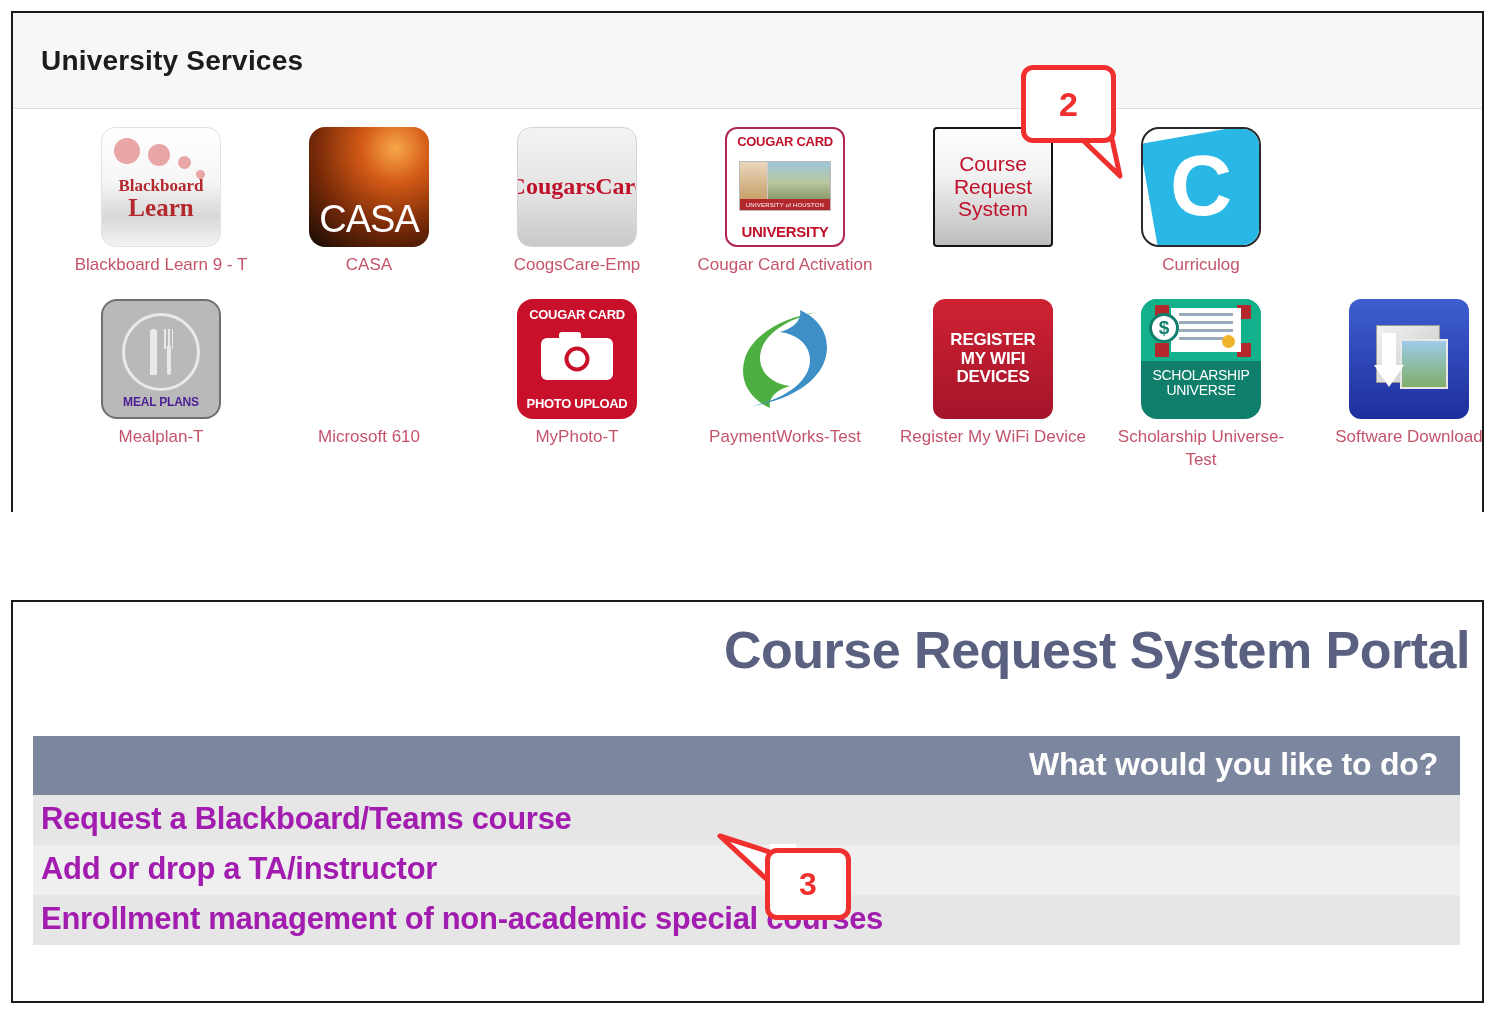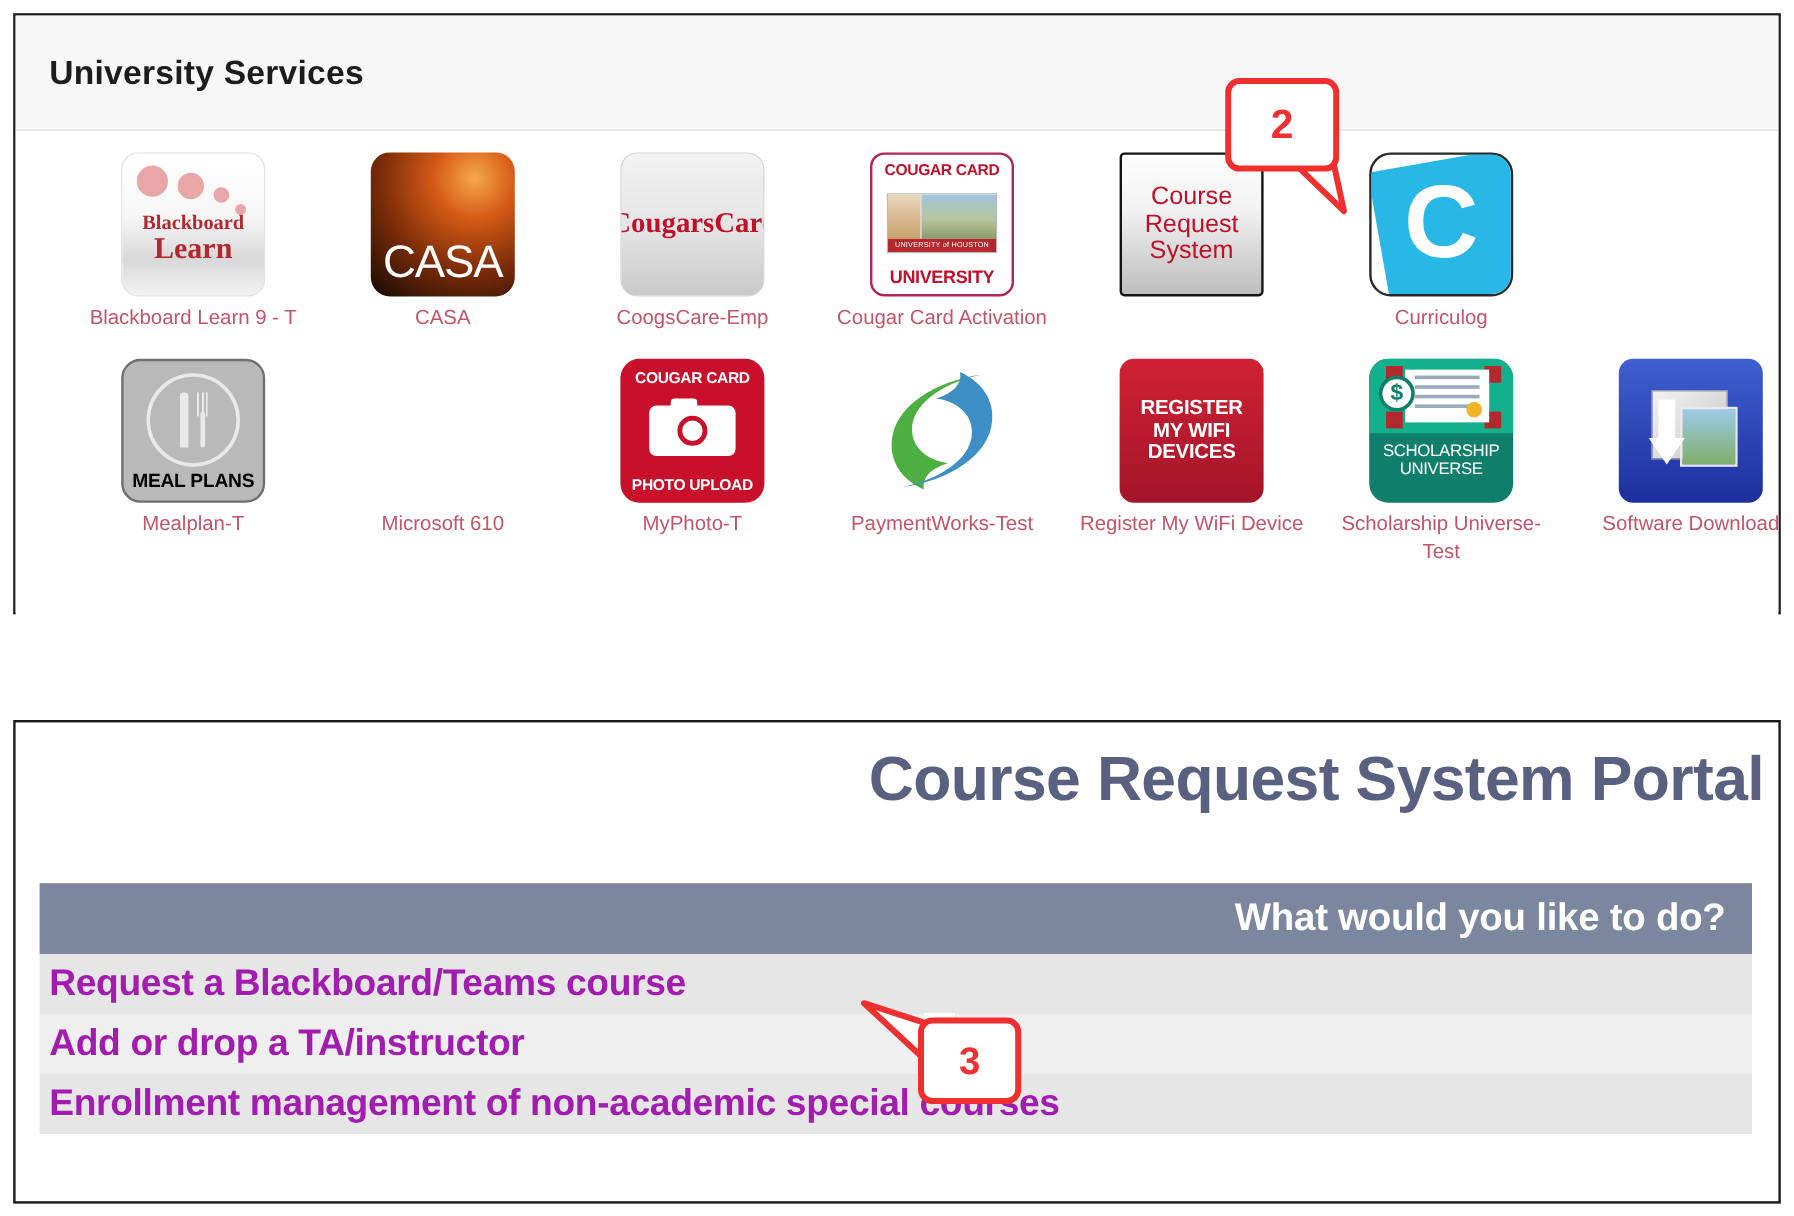--- a/index.html
+++ b/index.html
@@ -161,21 +161,21 @@
     background:#b9b9b9; border:2px solid #6f6f6f; border-radius:16px; flex-direction:column;
   }
   .mp-plate { width:78px; height:78px; border-radius:50%; border:3px solid #e9e9e9;
     display:flex; align-items:center; justify-content:center; gap:7px; margin-top:4px;}
   .mp-knife { width:7px; height:46px; background:#e9e9e9; border-radius:3px 3px 1px 1px; }
   .mp-fork { position:relative; width:9px; height:46px; }
   .mp-fork::before { content:""; position:absolute; top:0; left:0; width:9px; height:20px;
     background:repeating-linear-gradient(90deg,#e9e9e9 0 2px,transparent 2px 4px);}
   .mp-fork::after { content:""; position:absolute; top:16px; left:3px; width:4px; height:30px;
     background:#e9e9e9; border-radius:2px;}
-  .mp-word { color:#000000; font-weight:bold; font-size:16px; margin-top:4px; letter-spacing:-.2px;}
+  .mp-word { color:#4c1d95; font-weight:bold; font-size:12px; margin-top:4px; letter-spacing:-.2px;}
 
   .tile-ms365 { background:#ffffff; border-radius:0; display:grid;
     grid-template-columns:1fr 1fr; grid-template-rows:1fr 1fr; gap:6px; padding:0;}
   .ms-q { display:block; }
   .ms-r { background:#f25022; } .ms-g { background:#7fba00; }
   .ms-b { background:#00a4ef; } .ms-y { background:#ffb900; }
 
   .tile-myphoto { background:#c9102b; border-radius:16px; flex-direction:column;
     justify-content:space-between; padding:8px 5px; color:#ffffff;}
   .mph-top { font-size:13px; font-weight:bold; letter-spacing:-.3px;}

